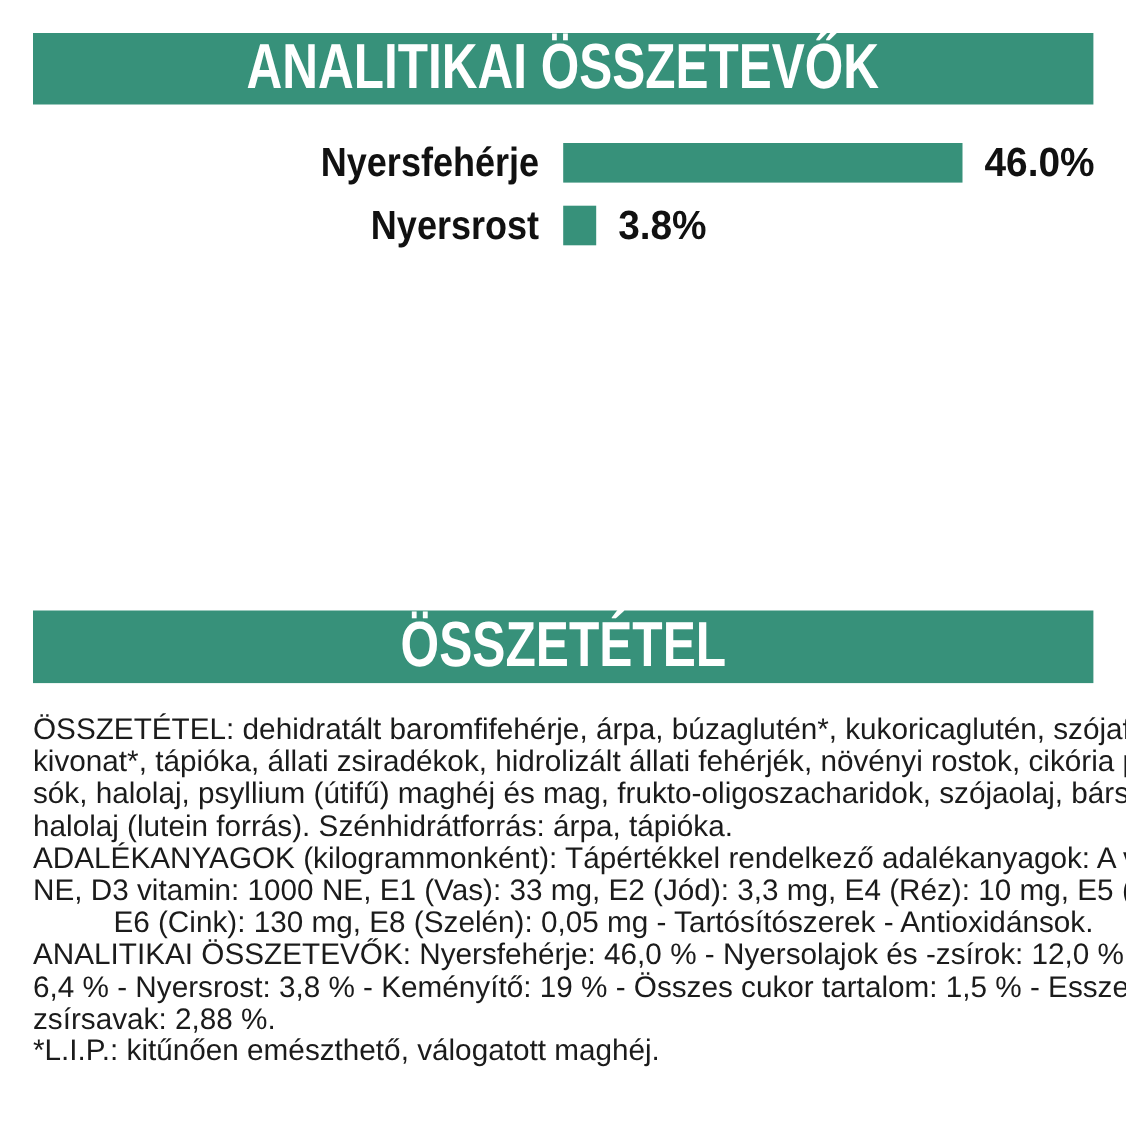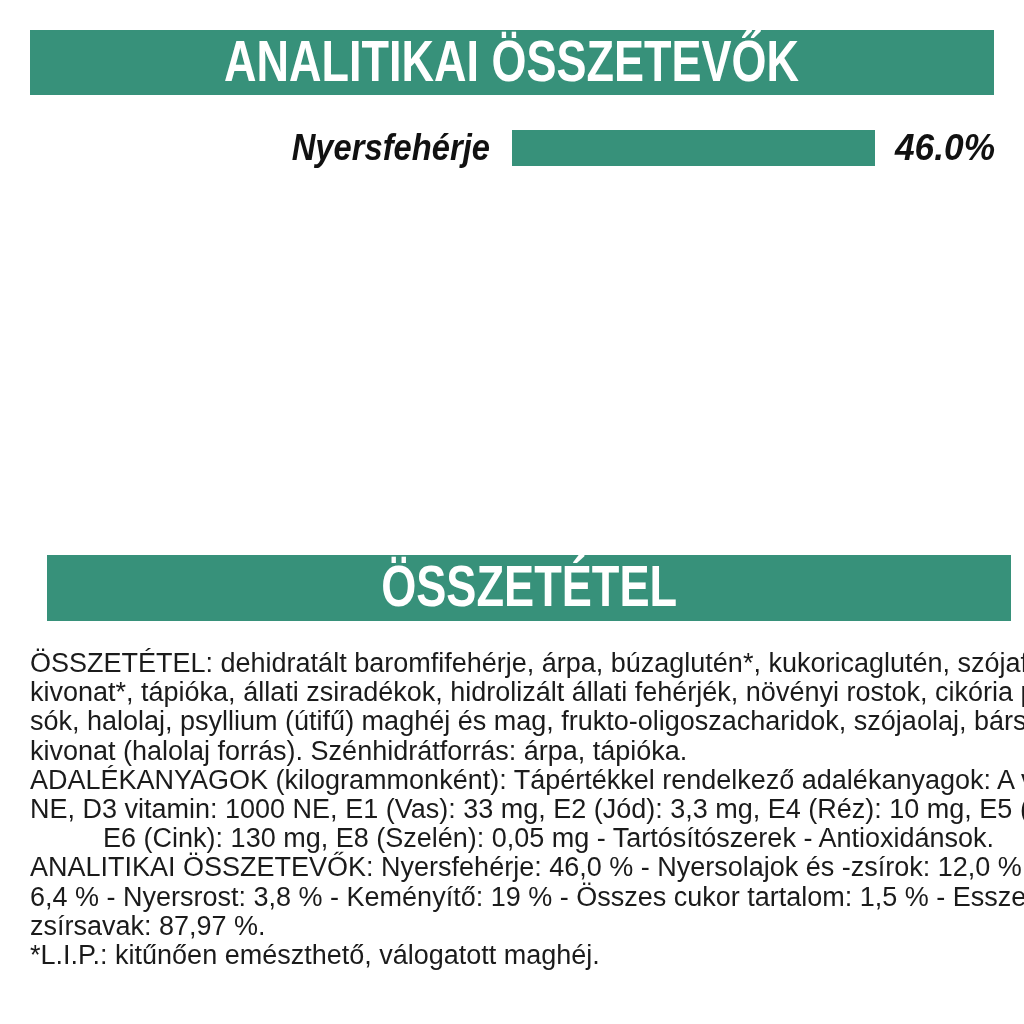--- a/index.html
+++ b/index.html
@@ -15,38 +15,37 @@
   .band {
     position: absolute;
     left: 30px;
     width: 964px;
     background: var(--green, #37917a);
     display: flex;
     align-items: center;
     justify-content: center;
   }
   #band-analytical { top: 30px; height: 65px; }
-  #band-composition { top: 555px; height: 66px; margin-left: 17px; }
+  #band-composition { top: 555px; height: 66px; }
   .band-title {
     color: #ffffff;
     font-weight: bold;
     font-size: 58px;
     line-height: 1;
     white-space: nowrap;
     display: inline-block;
     transform-origin: 50% 50%;
     letter-spacing: 0px;
     padding-bottom: 4px;
   }
   .chart {
     position: absolute;
     top: 119px;
     left: 30px;
     width: 964px;
-    font-style: italic;
   }
   .chart-row {
     display: flex;
     align-items: center;
     height: 57px;
   }
   .chart-label {
     width: 460px;
     flex: none;
     text-align: right;
@@ -94,33 +93,38 @@
   <header class="band" id="band-analytical">
     <span class="band-title" id="title-analytical" style="transform: scaleX(0.775815);">ANALITIKAI ÖSSZETEVŐK</span>
   </header>
 
   <section class="chart" id="chart">
       <div class="chart-row">
         <div class="chart-label" style="transform-origin: 100% 50%; transform: scaleX(0.884783);">Nyersfehérje</div>
         <div class="chart-bar" style="width: 363px; background: rgb(55, 145, 122);"></div>
         <div class="chart-value" style="transform-origin: 0% 50%; transform: scaleX(0.95309);">46.0%</div>
       </div>
+      <div class="chart-row">
+        <div class="chart-label" style="transform-origin: 100% 50%; transform: scaleX(0.884783);">Nyersrost</div>
+        <div class="chart-bar" style="width: 30px; background: rgb(55, 145, 122);"></div>
+        <div class="chart-value" style="transform-origin: 0% 50%; transform: scaleX(0.95309);">3.8%</div>
+      </div>
     </section>
 
   <header class="band" id="band-composition">
     <span class="band-title" id="title-composition" style="transform: scaleX(0.778403);">ÖSSZETÉTEL</span>
   </header>
 
   <section class="body-text" id="body-text">
       <div class="text-line" style="transform-origin: 0% 50%; transform: scaleX(1);">ÖSSZETÉTEL: dehidratált baromfifehérje, árpa, búzaglutén*, kukoricaglutén, szójafehérje</div>
       <div class="text-line" style="transform-origin: 0% 50%; transform: scaleX(1);">kivonat*, tápióka, állati zsiradékok, hidrolizált állati fehérjék, növényi rostok, cikória pép, ásványi</div>
       <div class="text-line" style="transform-origin: 0% 50%; transform: scaleX(1);">sók, halolaj, psyllium (útifű) maghéj és mag, frukto-oligoszacharidok, szójaolaj, bársonyvirág</div>
-      <div class="text-line" style="transform-origin: 0% 50%; transform: scaleX(1);">kivonat (halolaj forrás). Szénhidrátforrás: árpa, tápióka.</div>
+      <div class="text-line" style="transform-origin: 0% 50%; transform: scaleX(1);">halolaj (lutein forrás). Szénhidrátforrás: árpa, tápióka.</div>
       <div class="text-line" style="transform-origin: 0% 50%; transform: scaleX(1);">ADALÉKANYAGOK (kilogrammonként): Tápértékkel rendelkező adalékanyagok: A vitamin: 25000</div>
       <div class="text-line" style="transform-origin: 0% 50%; transform: scaleX(1);">NE, D3 vitamin: 1000 NE, E1 (Vas): 33 mg, E2 (Jód): 3,3 mg, E4 (Réz): 10 mg, E5 (Mangán): 43 mg,</div>
       <div class="text-line" style="transform-origin: 0% 50%; transform: scaleX(1); text-align: right;">E6 (Cink): 130 mg, E8 (Szelén): 0,05 mg - Tartósítószerek - Antioxidánsok.</div>
       <div class="text-line" style="transform-origin: 0% 50%; transform: scaleX(1);">ANALITIKAI ÖSSZETEVŐK: Nyersfehérje: 46,0 % - Nyersolajok és -zsírok: 12,0 % - Nyershamu:</div>
       <div class="text-line" style="transform-origin: 0% 50%; transform: scaleX(1);">6,4 % - Nyersrost: 3,8 % - Keményítő: 19 % - Összes cukor tartalom: 1,5 % - Esszenciális</div>
-      <div class="text-line" style="transform-origin: 0% 50%; transform: scaleX(1);">zsírsavak: 87,97 %.</div>
+      <div class="text-line" style="transform-origin: 0% 50%; transform: scaleX(1);">zsírsavak: 2,88 %.</div>
       <div class="text-line" style="transform-origin: 0% 50%; transform: scaleX(1);">*L.I.P.: kitűnően emészthető, válogatott maghéj.</div>
     </section>
 
 </div>
 
 </body></html>

